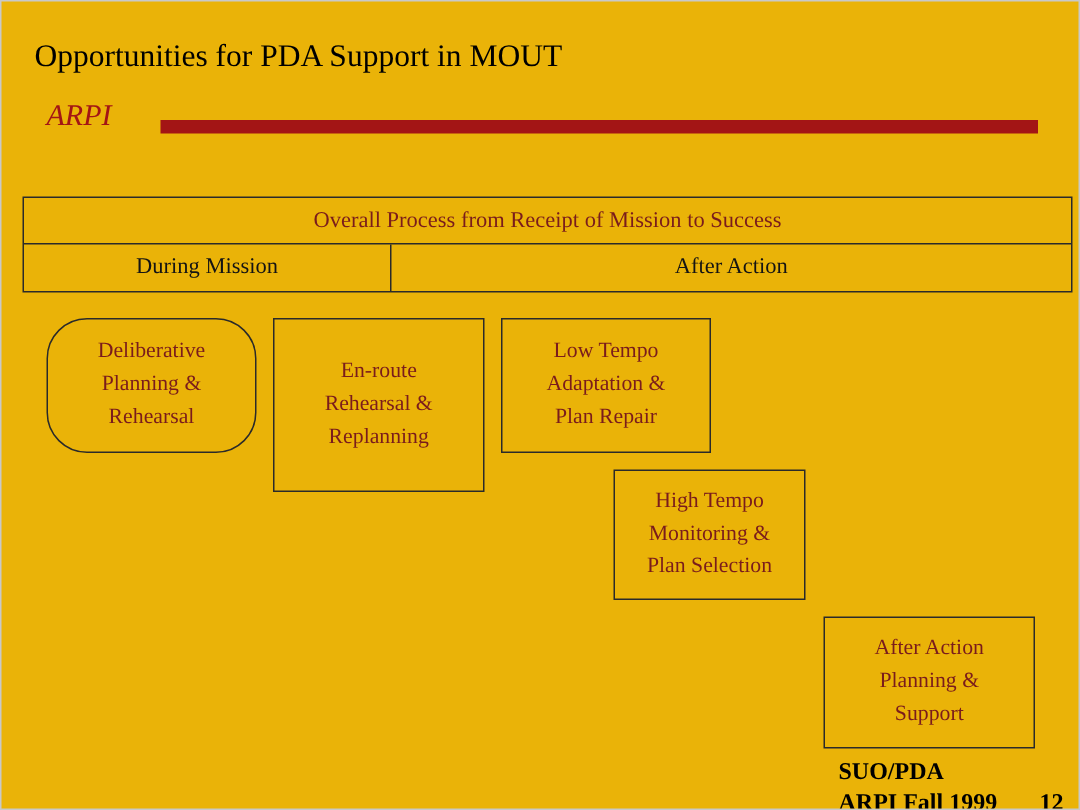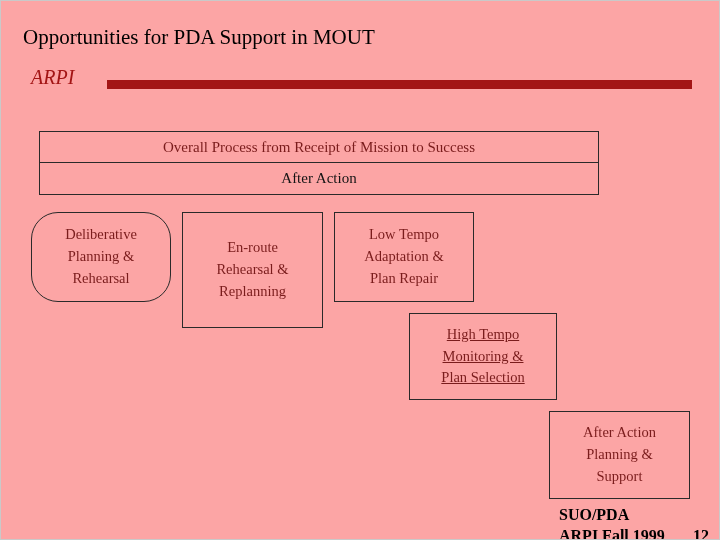--- a/index.html
+++ b/index.html
@@ -1,20 +1,20 @@
 <!DOCTYPE html>
 <html style="--accent: #a31515; --diagram_text: #7a1c1c; --column_text: #141414;"><head>
 <meta charset="utf-8">
 <style>
   html, body { margin: 0; padding: 0; background: #ffffff; }
   .slide {
     position: relative;
     width: 720px;
     height: 540px;
-    background: #fca5a5;
+    background: #eab308;
     font-family: "Liberation Serif", serif;
     overflow: hidden;
     box-sizing: border-box;
     border: 1px solid #c9c9c9;
   }
   .title {
     position: absolute;
     left: 22px;
     top: 24px;
     font-size: 21px;
@@ -34,23 +34,23 @@
   .accent-bar {
     position: absolute;
     left: 106px;
     top: 79px;
     width: 585px;
     height: 9px;
     background: var(--accent, #a31515);
   }
   .process-table {
     position: absolute;
-    left: 38px;
+    left: 14px;
     top: 130px;
-    width: 560px;
+    width: 700px;
     border: 1px solid #2a2a2a;
     box-sizing: border-box;
   }
   .table-header {
     height: 30px;
     border-bottom: 1px solid #2a2a2a;
     display: flex;
     align-items: center;
     justify-content: center;
     font-size: 15px;
@@ -77,21 +77,21 @@
     justify-content: center;
     text-align: center;
     white-space: pre-line;
     font-size: 14.5px;
     line-height: 1.5;
     color: var(--diagram_text, #7a1c1c);
   }
   .box-1 { left: 30px;  top: 211px; width: 140px; height: 90px; border-radius: 27px; }
   .box-2 { left: 181px; top: 211px; width: 141px; height: 116px; }
   .box-3 { left: 333px; top: 211px; width: 140px; height: 90px; }
-  .box-4 { left: 408px; top: 312px; width: 148px; height: 87px; text-decoration: underline; }
+  .box-4 { left: 408px; top: 312px; width: 128px; height: 87px; }
   .box-5 { left: 548px; top: 410px; width: 141px; height: 88px; }
   .footer {
     position: absolute;
     left: 558px;
     top: 504px;
     width: 150px;
     font-size: 16px;
     font-weight: bold;
     color: #000000;
     line-height: 1.3;
@@ -105,20 +105,21 @@
 
   <div class="title">Opportunities for PDA Support in MOUT</div>
 
   <div class="logo">ARPI</div>
 
   <div class="accent-bar"></div>
 
   <div class="process-table">
     <div class="table-header">Overall Process from Receipt of Mission to Success</div>
     <div class="table-cols">
+      <div class="col col-b">During Mission</div>
       <div class="col col-c">After Action</div>
     </div>
   </div>
 
   <div class="box box-1">Deliberative
 Planning &amp;
 Rehearsal</div>
 
   <div class="box box-2">En-route
 Rehearsal &amp;

